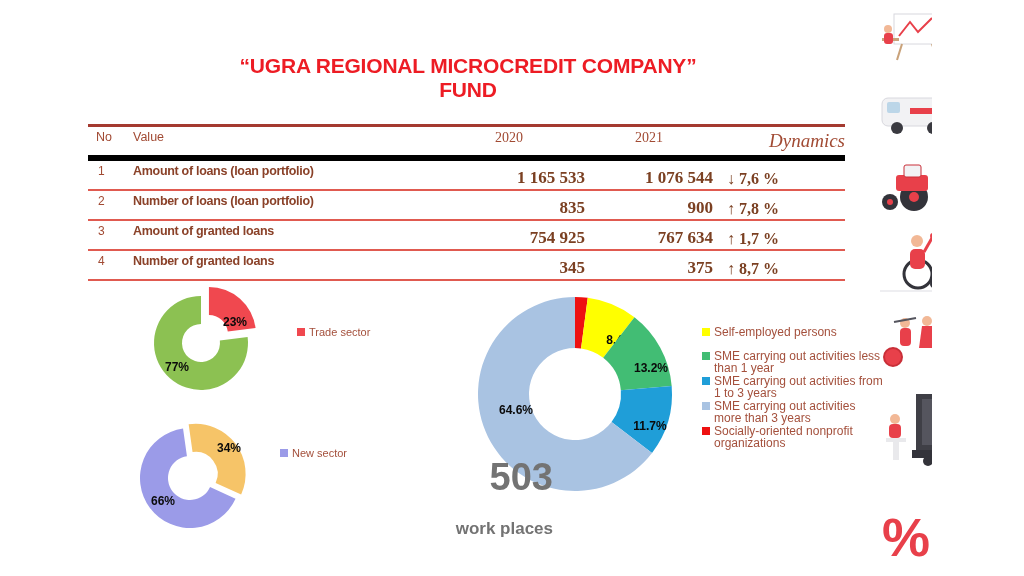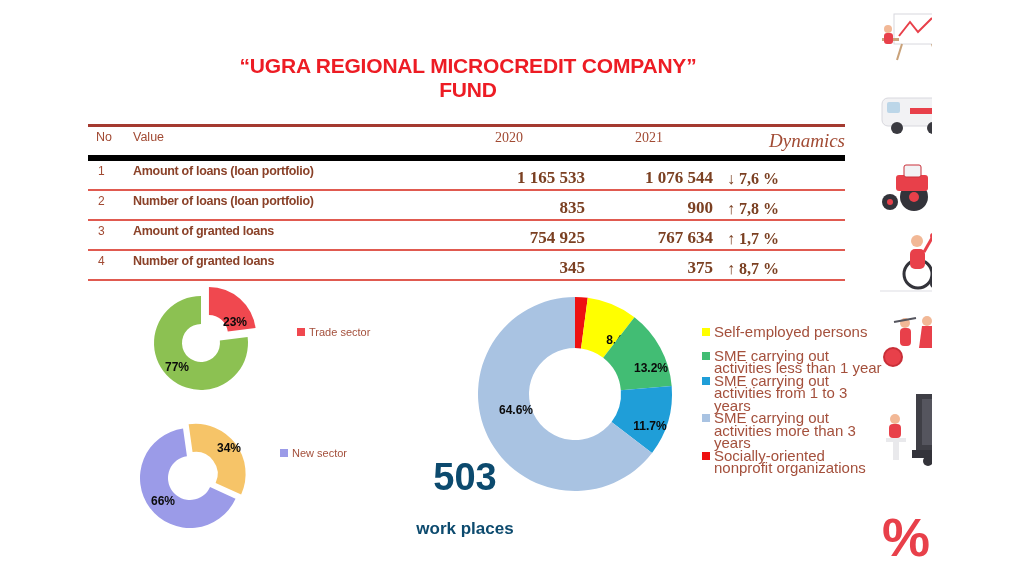--- a/index.html
+++ b/index.html
@@ -30,27 +30,27 @@
 
   
   #charts-overlay{position:absolute;left:0;top:0;width:1024px;height:576px;}
   .slice-label{font-family:"Liberation Sans",sans-serif;font-size:12px;font-weight:bold;fill:#0a0a0a;}
 
   
   .legend{position:absolute;}
   #trade-donut-legend{left:297px;top:326px;}
   #clients-donut-legend{left:280px;top:447px;}
   #employment-donut-legend{left:702px;top:326px;width:184px;}
-  .legend-item{display:flex;align-items:flex-start;color:#a4503c;font-size:15px;line-height:12.5px;}
+  .legend-item{display:flex;align-items:flex-start;color:#a4503c;font-size:12px;line-height:12.5px;}
   #trade-donut-legend .legend-item,#clients-donut-legend .legend-item{font-size:11px;}
   #employment-donut-legend .legend-item:first-child{margin-bottom:11px;}
   .legend-swatch{width:8px;height:8px;margin:2px 4px 0 0;flex:none;}
 
   
-  #counter{position:absolute;left:385px;top:458px;width:160px;text-align:center;color:#0c4a6e;}
+  #counter{position:absolute;left:393px;top:458px;width:160px;text-align:right;color:#737373;}
   #counter .big{font-size:38px;font-weight:bold;line-height:1.05;}
   #counter .small{font-size:17px;font-weight:bold;margin-top:21px;}
 
   
   #illustrations{position:absolute;left:876px;top:0;width:148px;height:576px;}
   .illu{position:absolute;left:4px;}
 </style>
 </head>
 <body>
 

